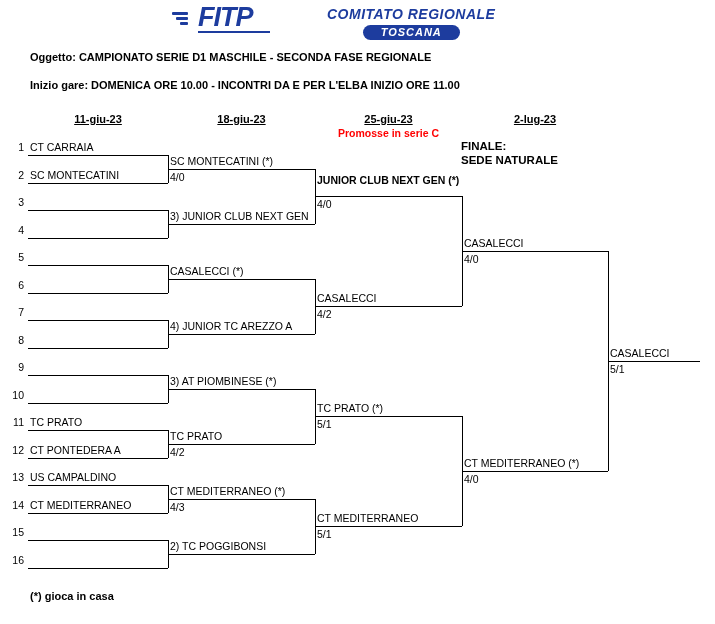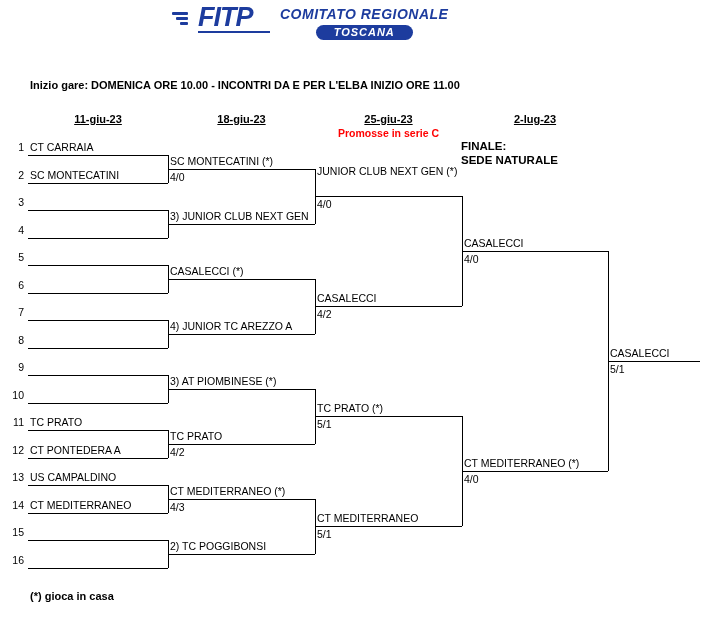--- a/index.html
+++ b/index.html
@@ -17,21 +17,21 @@
   .note{position:absolute;font-size:11.5px;font-weight:bold;line-height:14px;}
   .note.center{text-align:center;}
   .logo-wrap{position:absolute;left:172px;top:4px;display:flex;align-items:flex-start;gap:10px;justify-content:flex-end;}
   .speedlines{margin-top:8px;}
   .speedlines span{display:block;height:3px;background:var(--accent-blue,#1d3c9e);margin-bottom:2px;border-radius:1px;}
   .speedlines span:nth-child(1){width:16px;}
   .speedlines span:nth-child(2){width:12px;margin-left:4px;}
   .speedlines span:nth-child(3){width:8px;margin-left:8px;}
   .fitp{font-style:italic;font-weight:bold;font-size:27px;line-height:26px;color:var(--accent-blue,#1d3c9e);letter-spacing:-1px;}
   .fitp-bar{height:2px;background:var(--accent-blue,#1d3c9e);width:72px;margin-top:1px;}
-  .committee{text-align:center;margin-top:2px;}
+  .committee{text-align:center;margin-top:2px;margin-left:47px;}
   .committee-name{color:var(--accent-blue,#1d3c9e);font-weight:bold;font-style:italic;font-size:14px;letter-spacing:.5px;}
   .toscana{display:inline-block;background:var(--accent-blue,#1d3c9e);color:#fff;font-weight:bold;font-style:italic;font-size:11px;line-height:13px;padding:1px 18px;border-radius:8px;margin-top:1px;letter-spacing:1px;}
 </style>
 </head>
 <body>
 
 <div class="page">
 
   <div class="logo-wrap">
     <div class="speedlines">
@@ -42,20 +42,21 @@
     <div>
       <div class="fitp">FITP</div>
       <div class="fitp-bar"></div>
     </div>
     <div class="committee">
       <div class="committee-name">COMITATO REGIONALE</div>
       <div class="toscana">TOSCANA</div>
     </div>
   </div>
 
+  <div class="abs bold" style="left:30px;top:51px;font-size:11px;">Oggetto: CAMPIONATO SERIE D1 MASCHILE - SECONDA FASE REGIONALE</div>
   <div class="abs bold" style="left:30px;top:79px;font-size:11px;">Inizio gare: DOMENICA ORE 10.00 - INCONTRI DA E PER L'ELBA INIZIO ORE 11.00</div>
 
   <div class="date" style="left:28px;top:113px;width:140px;text-decoration:underline;">11-giu-23</div>
   <div class="date" style="left:168px;top:113px;width:147px;">18-giu-23</div>
   <div class="date" style="left:315px;top:113px;width:147px;">25-giu-23</div>
   <div class="date" style="left:462px;top:113px;width:146px;">2-lug-23</div>
 
   <div class="promoted" style="left:315px;top:127px;width:147px;text-align:center;">Promosse in serie C</div>
 
   <div class="note" style="left:461px;top:139px;">
@@ -129,21 +130,21 @@
       <div class="score" style="left: 170px; top: 445.75px;">4/2</div>
       <div class="hline" style="left: 168px; top: 498.75px; width: 147px;"></div>
       <div class="vline" style="left: 168px; top: 485px; height: 27.5px;"></div>
       <div class="team" style="left: 170px; top: 484.75px;">CT MEDITERRANEO (*)</div>
       <div class="score" style="left: 170px; top: 500.75px;">4/3</div>
       <div class="hline" style="left: 168px; top: 553.75px; width: 147px;"></div>
       <div class="vline" style="left: 168px; top: 540px; height: 27.5px;"></div>
       <div class="team" style="left: 170px; top: 539.75px;">2) TC POGGIBONSI</div>
       <div class="hline" style="left: 315px; top: 196.25px; width: 147px;"></div>
       <div class="vline" style="left: 315px; top: 168.75px; height: 55px;"></div>
-      <div class="team" style="left: 317px; top: 165px;">JUNIOR CLUB NEXT GEN (*)</div>
+      <div class="team" style="left: 317px; top: 174px; font-weight: bold;">JUNIOR CLUB NEXT GEN (*)</div>
       <div class="score" style="left: 317px; top: 198.25px;">4/0</div>
       <div class="hline" style="left: 315px; top: 306.25px; width: 147px;"></div>
       <div class="vline" style="left: 315px; top: 278.75px; height: 55px;"></div>
       <div class="team" style="left: 317px; top: 292.25px;">CASALECCI</div>
       <div class="score" style="left: 317px; top: 308.25px;">4/2</div>
       <div class="hline" style="left: 315px; top: 416.25px; width: 147px;"></div>
       <div class="vline" style="left: 315px; top: 388.75px; height: 55px;"></div>
       <div class="team" style="left: 317px; top: 402.25px;">TC PRATO (*)</div>
       <div class="score" style="left: 317px; top: 418.25px;">5/1</div>
       <div class="hline" style="left: 315px; top: 526.25px; width: 147px;"></div>

